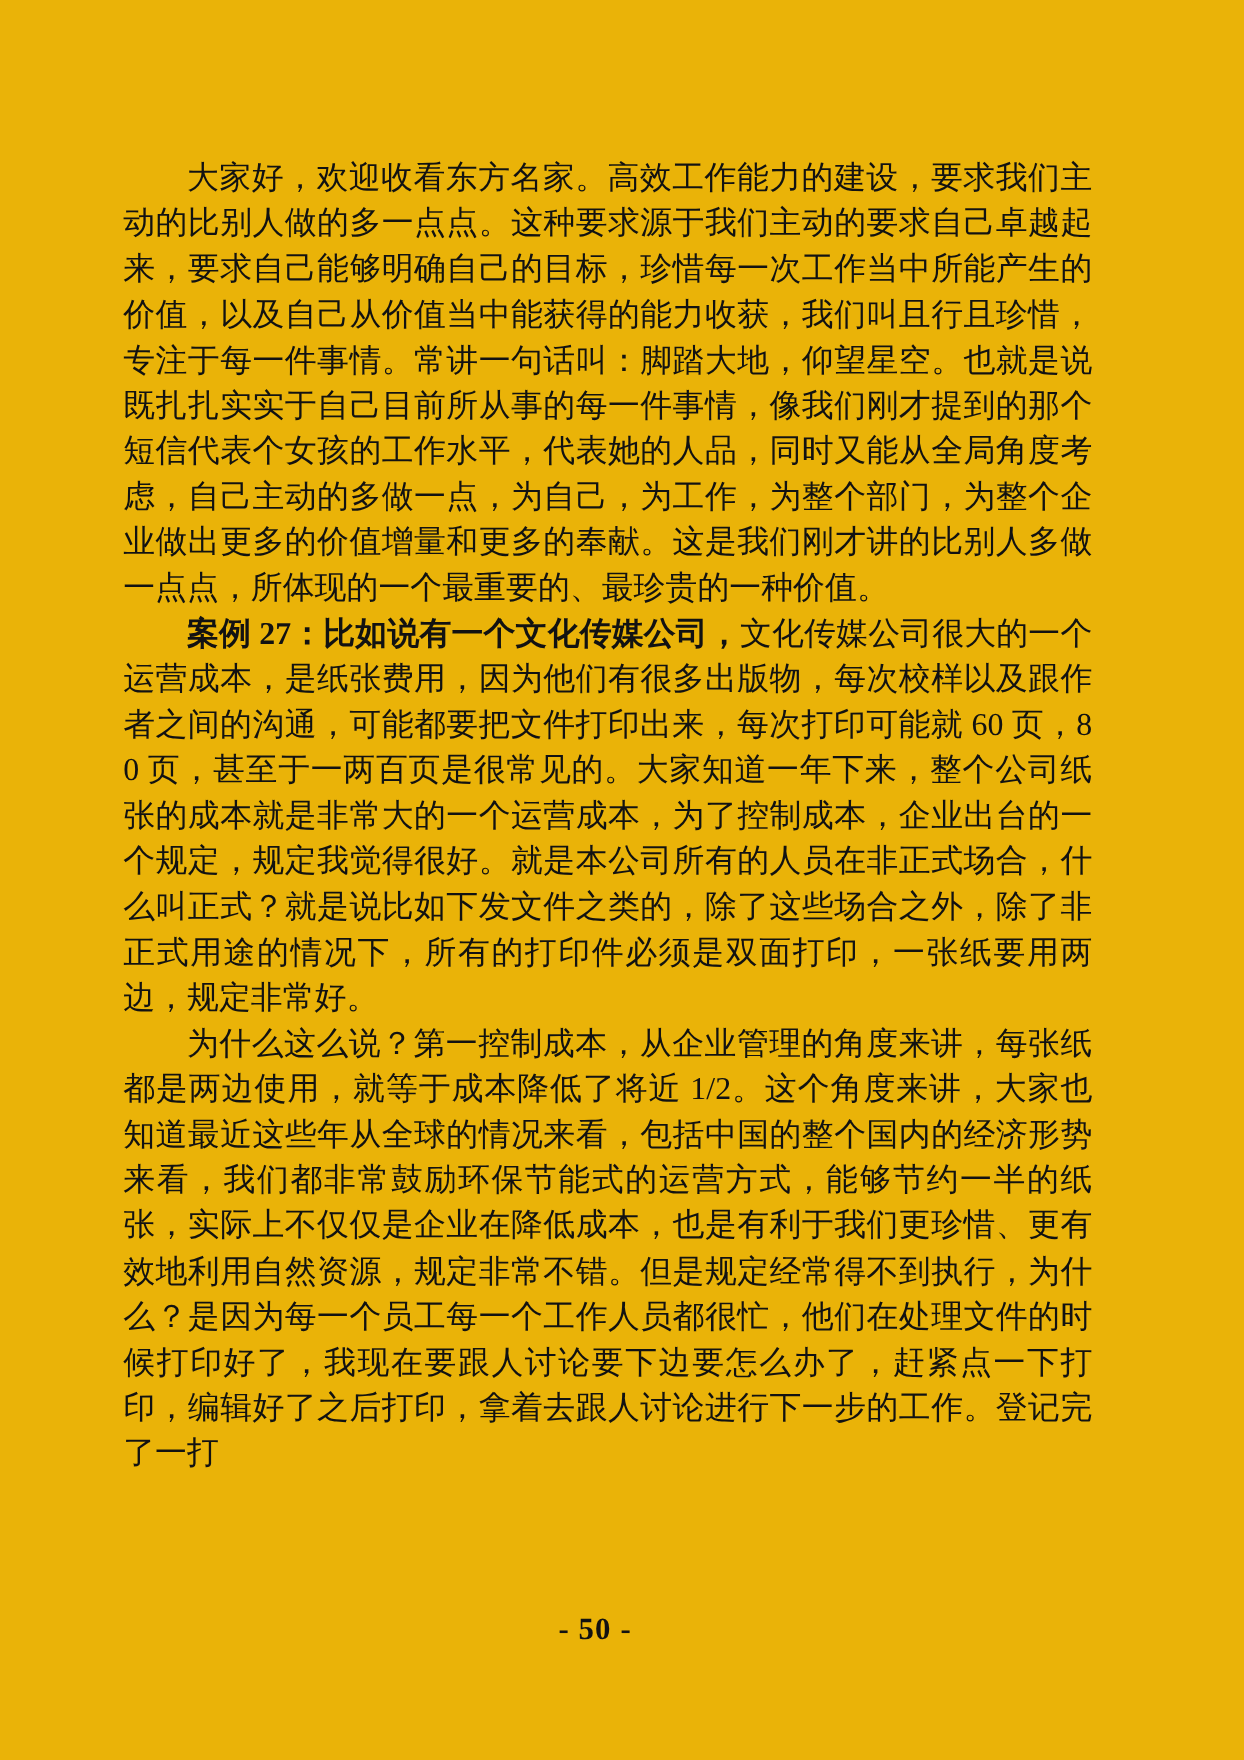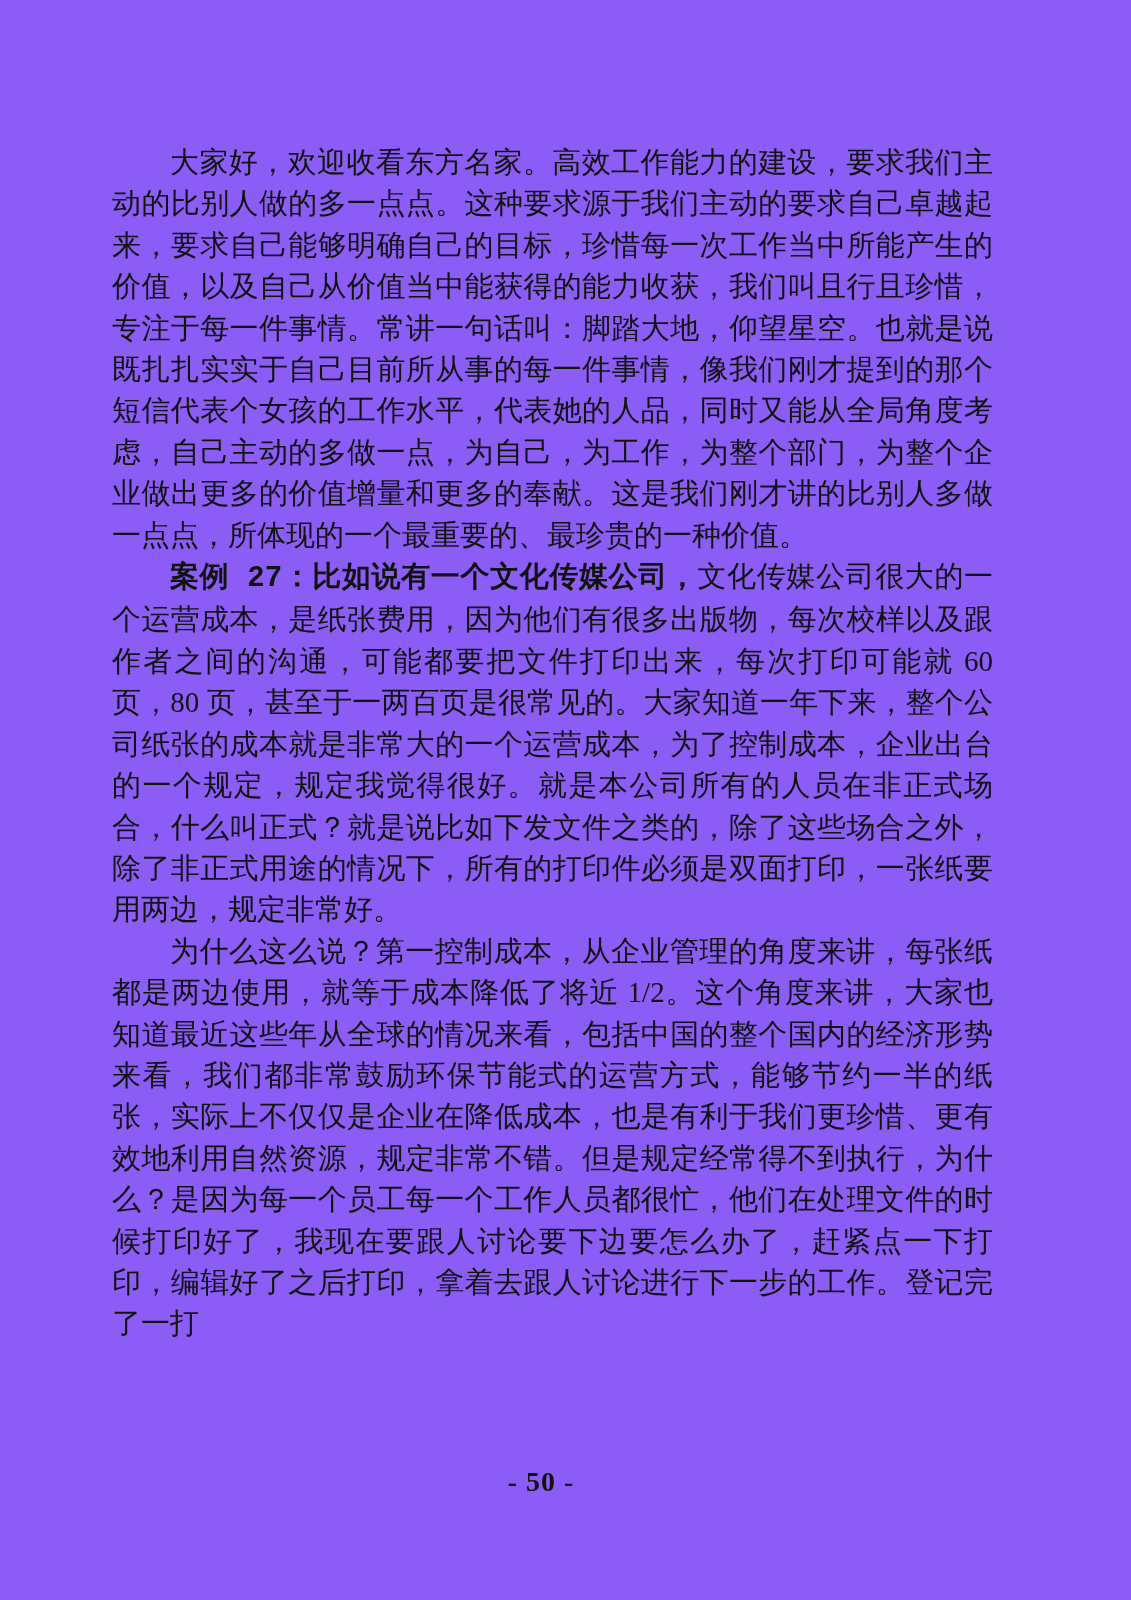--- a/index.html
+++ b/index.html
@@ -12,42 +12,42 @@
     width: 1131px;
     height: 1600px;
     position: relative;
     font-family: "Liberation Serif", "DejaVu Serif", serif;
     color: #121212;
   }
   
   .page {
     position: absolute;
     inset: 0;
-    background: #8b5cf6;
+    background: #eab308;
     overflow: hidden;
   }
   .text-block {
     position: absolute;
     left: 112px;
     top: 142px;
     width: 881px;
     text-align: justify;
     text-justify: inter-ideograph;
   }
   .para {
     margin: 0;
     padding: 0;
     font-size: 29px;
     line-height: 41.4px;
     text-indent: 2em;
     font-weight: 400;
     word-break: break-all;
   }
   .seg { font-weight: inherit; }
-  .seg.bold { font-weight: 700; font-family: Liberation Mono, monospace; }
+  .seg.bold { font-weight: 700; }
   .footer {
     position: absolute;
     left: 0;
     top: 1466px;
     width: 1082px; 
     text-align: center;
     font-size: 28px;
     letter-spacing: 1px;
     color: #121212;
     font-weight: bold;

